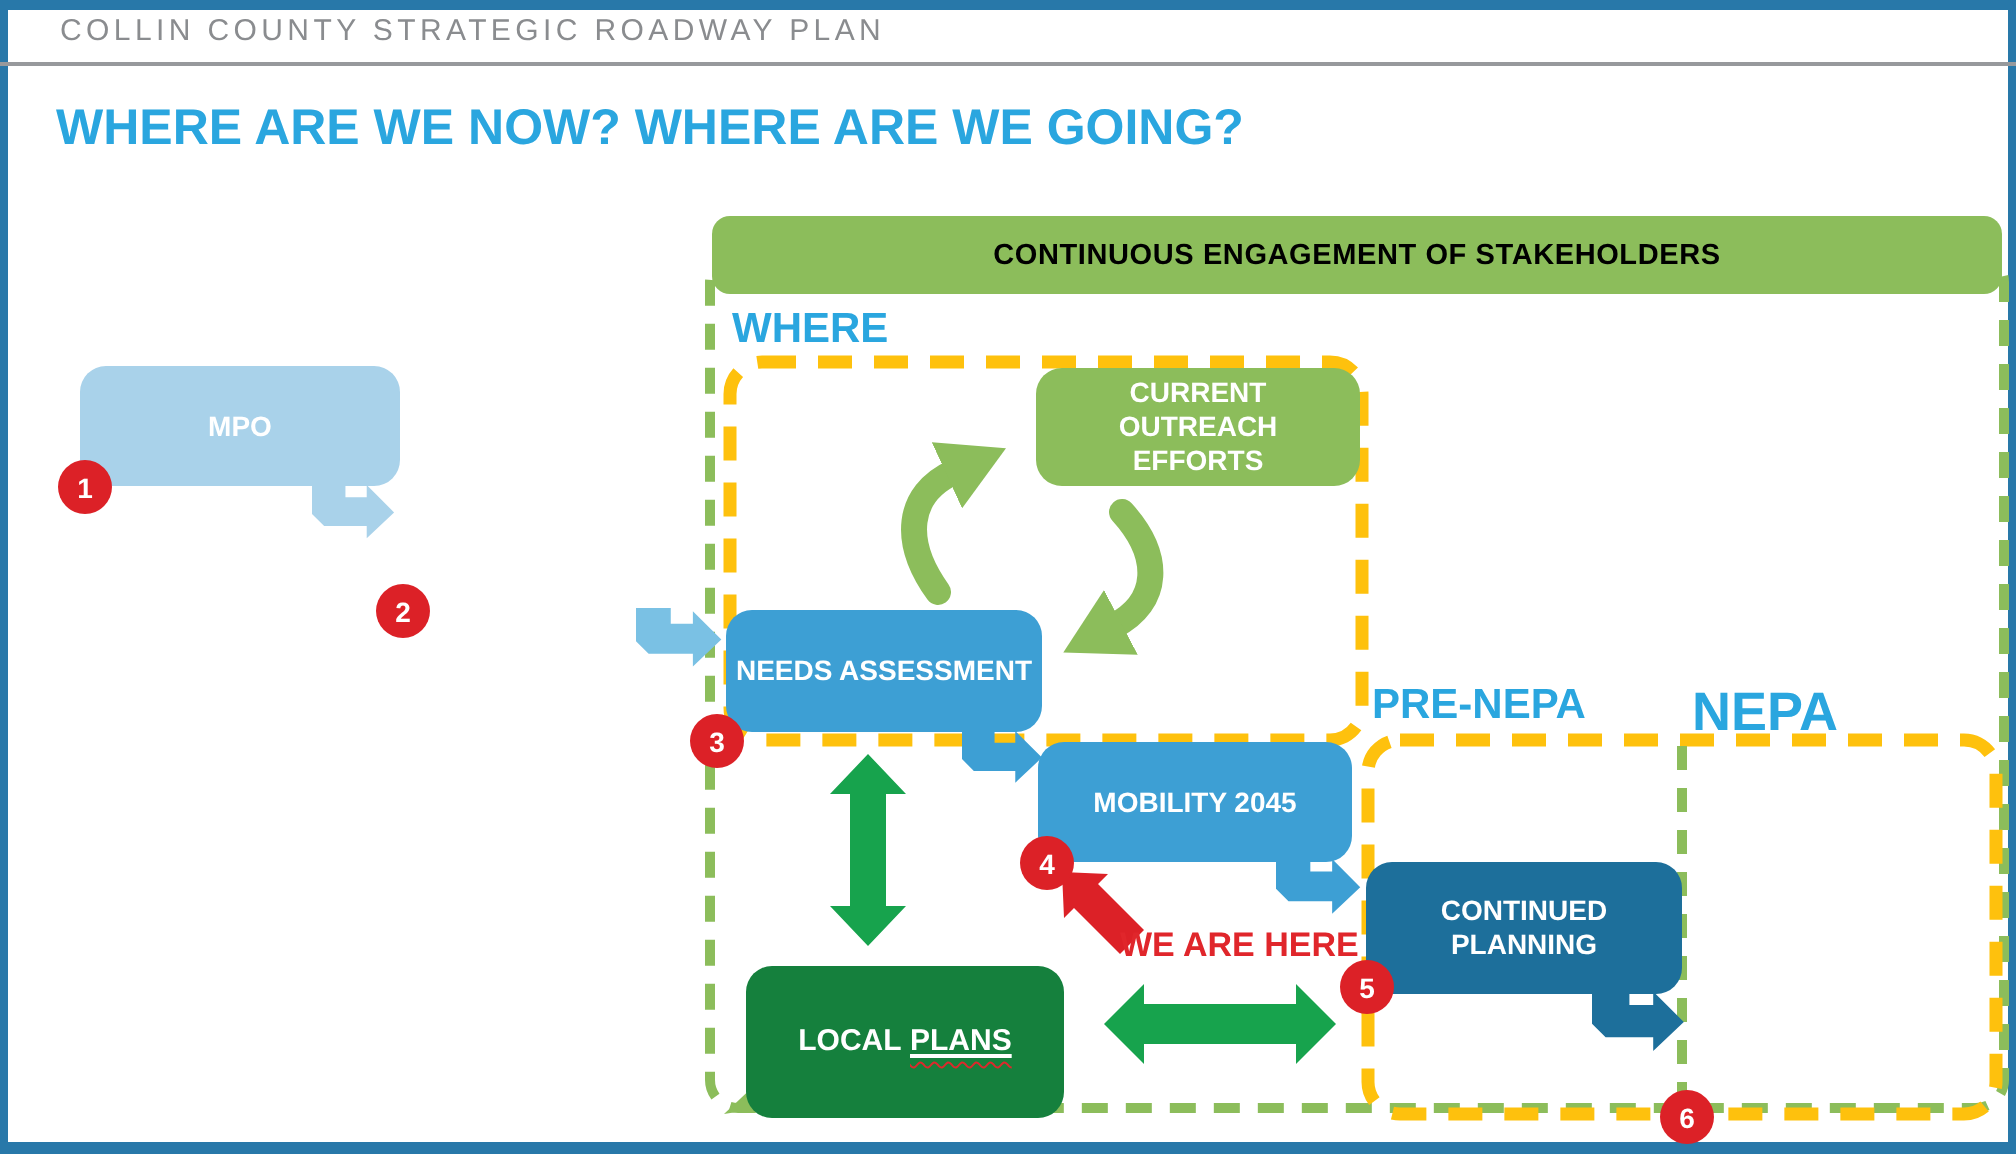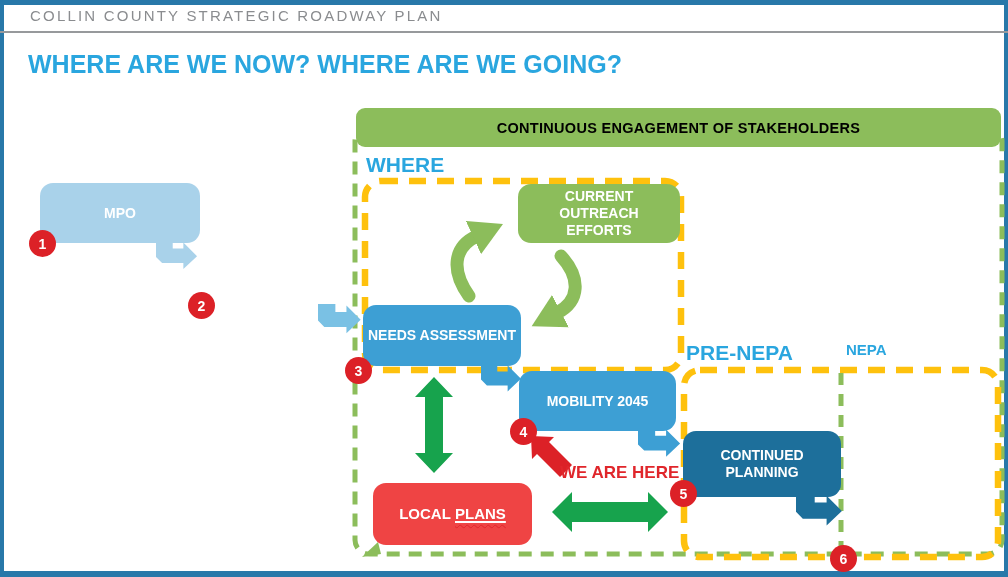--- a/index.html
+++ b/index.html
@@ -22,32 +22,32 @@
   
   .banner{
     left:356px;top:108px;width:645px;height:39px;border-radius:9px;background:#8CBD5B;
     display:flex;align-items:center;justify-content:center;z-index:2;
     color:#000000;font-weight:bold;font-size:14.5px;letter-spacing:.3px;white-space:nowrap;
   }
   
   .region{font-weight:bold;color:#2AA6DF;white-space:nowrap;z-index:2;}
   .r-ccsrp{left:366px;top:153px;font-size:21px;}
   .r-prenepa{left:686px;top:341px;font-size:21px;}
-  .r-nepa{left:846px;top:341px;font-size:15px;}
+  .r-nepa{left:846px;top:341px;font-size:27px;}
   
   .box{
     border-radius:13px;display:flex;align-items:center;justify-content:center;text-align:center;
     color:#fff;font-weight:bold;font-size:14px;line-height:1.2;z-index:2;box-sizing:border-box;
   }
   .bx-mpo{left:40px;top:183px;width:160px;height:60px;background:#A9D2EA;justify-content:center;}
   .bx-rtc{left:200px;top:244px;width:157px;height:62px;background:#7AC1E4;}
   .bx-needs{left:363px;top:305px;width:158px;height:61px;background:#3D9FD4;}
   .bx-outreach{left:518px;top:184px;width:162px;height:59px;background:#8CBD5B;padding:0 16px;}
   .bx-mobility{left:519px;top:371px;width:157px;height:60px;background:#3D9FD4;}
-  .bx-local{left:373px;top:483px;width:159px;height:62px;background:#ef4444;font-size:15px;}
+  .bx-local{left:373px;top:483px;width:159px;height:76px;background:#15803d;font-size:15px;}
   .bx-continued{left:683px;top:431px;width:158px;height:66px;background:#1D6F9B;padding:0 34px;}
   .bx-eis{left:841px;top:496px;width:152px;height:48px;background:#1D6F9B;font-size:13px;padding:0 8px;line-height:1.18;}
   
   .sc{text-decoration:underline wavy #E0262B;text-decoration-thickness:1px;text-underline-offset:5px;margin-left:.28em;}
   .wsul{text-decoration:underline solid #FFFFFF;text-decoration-thickness:1.5px;text-underline-offset:2px;}
   
   .badge{
     width:27px;height:27px;border-radius:50%;background:#DC2127;color:#fff;z-index:3;
     display:flex;align-items:center;justify-content:center;font-weight:bold;font-size:14px;
   }

